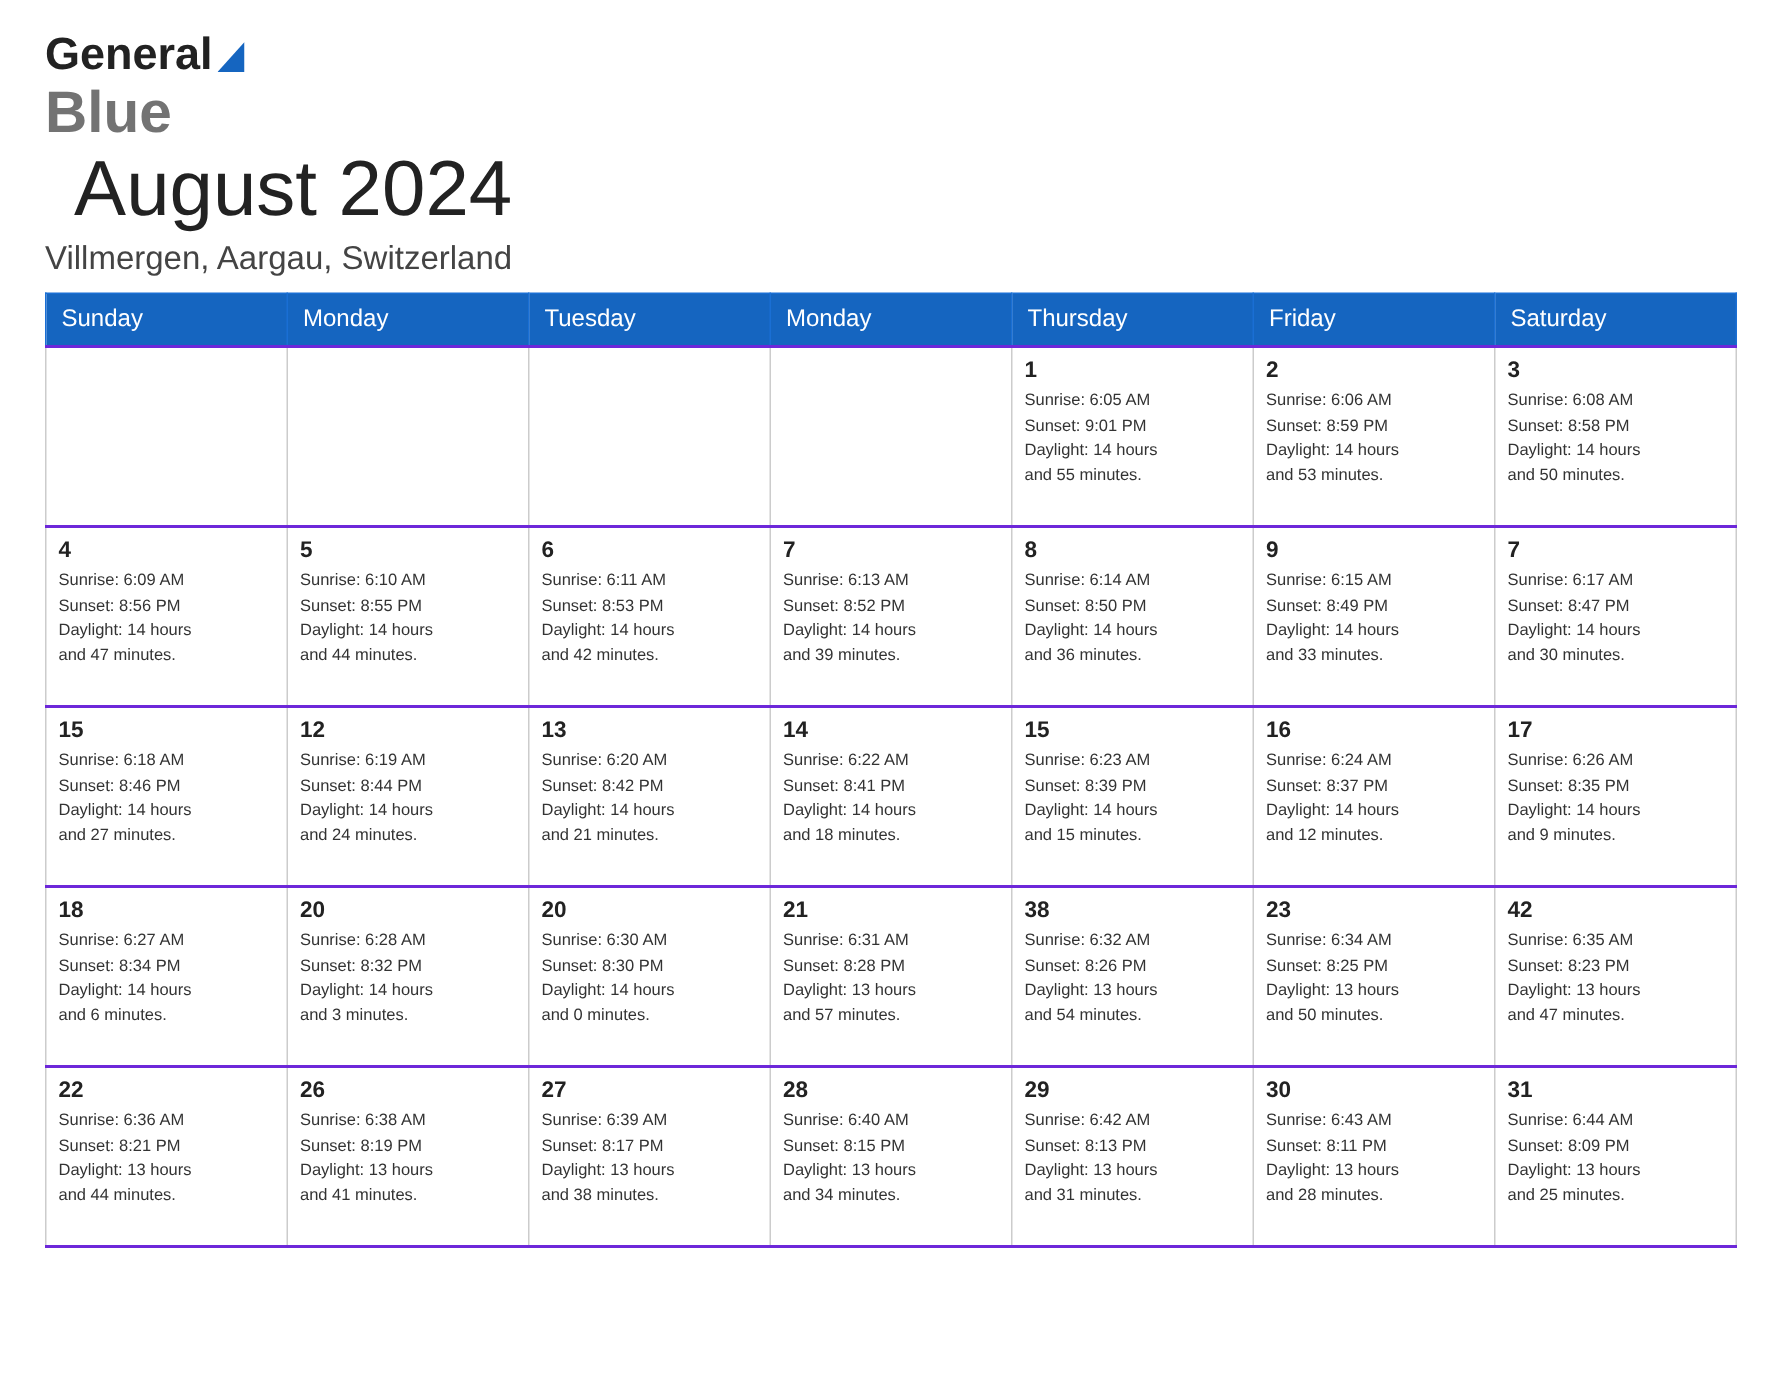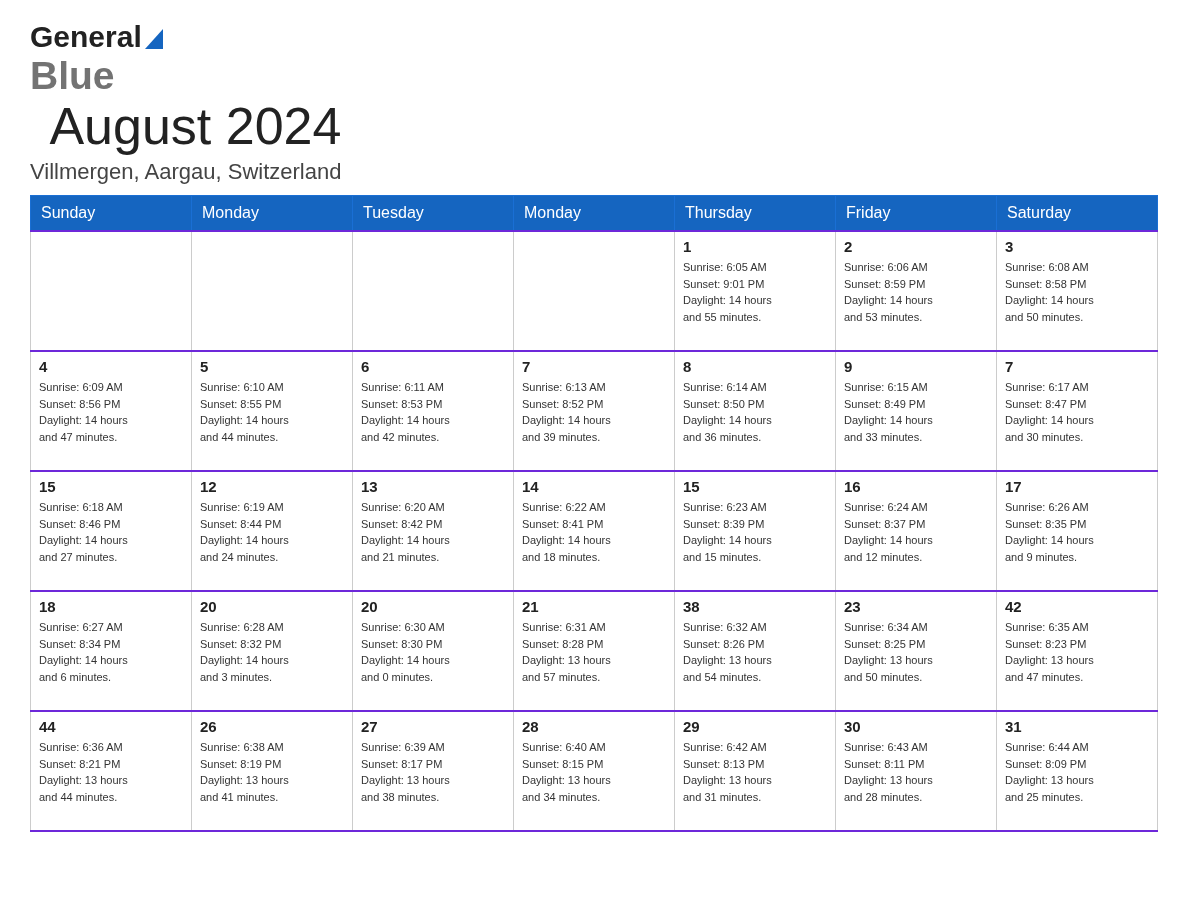--- a/index.html
+++ b/index.html
@@ -222,21 +222,21 @@
           <span class="day-number">23</span>
           <div class="day-info">Sunrise: 6:34 AM<br>Sunset: 8:25 PM<br>Daylight: 13 hours<br>and 50 minutes.</div>
         </td>
         <td>
           <span class="day-number">42</span>
           <div class="day-info">Sunrise: 6:35 AM<br>Sunset: 8:23 PM<br>Daylight: 13 hours<br>and 47 minutes.</div>
         </td>
       </tr>
       <tr>
         <td>
-          <span class="day-number">44</span>
+          <span class="day-number">22</span>
           <div class="day-info">Sunrise: 6:36 AM<br>Sunset: 8:21 PM<br>Daylight: 13 hours<br>and 44 minutes.</div>
         </td>
         <td>
           <span class="day-number">26</span>
           <div class="day-info">Sunrise: 6:38 AM<br>Sunset: 8:19 PM<br>Daylight: 13 hours<br>and 41 minutes.</div>
         </td>
         <td>
           <span class="day-number">27</span>
           <div class="day-info">Sunrise: 6:39 AM<br>Sunset: 8:17 PM<br>Daylight: 13 hours<br>and 38 minutes.</div>
         </td>

